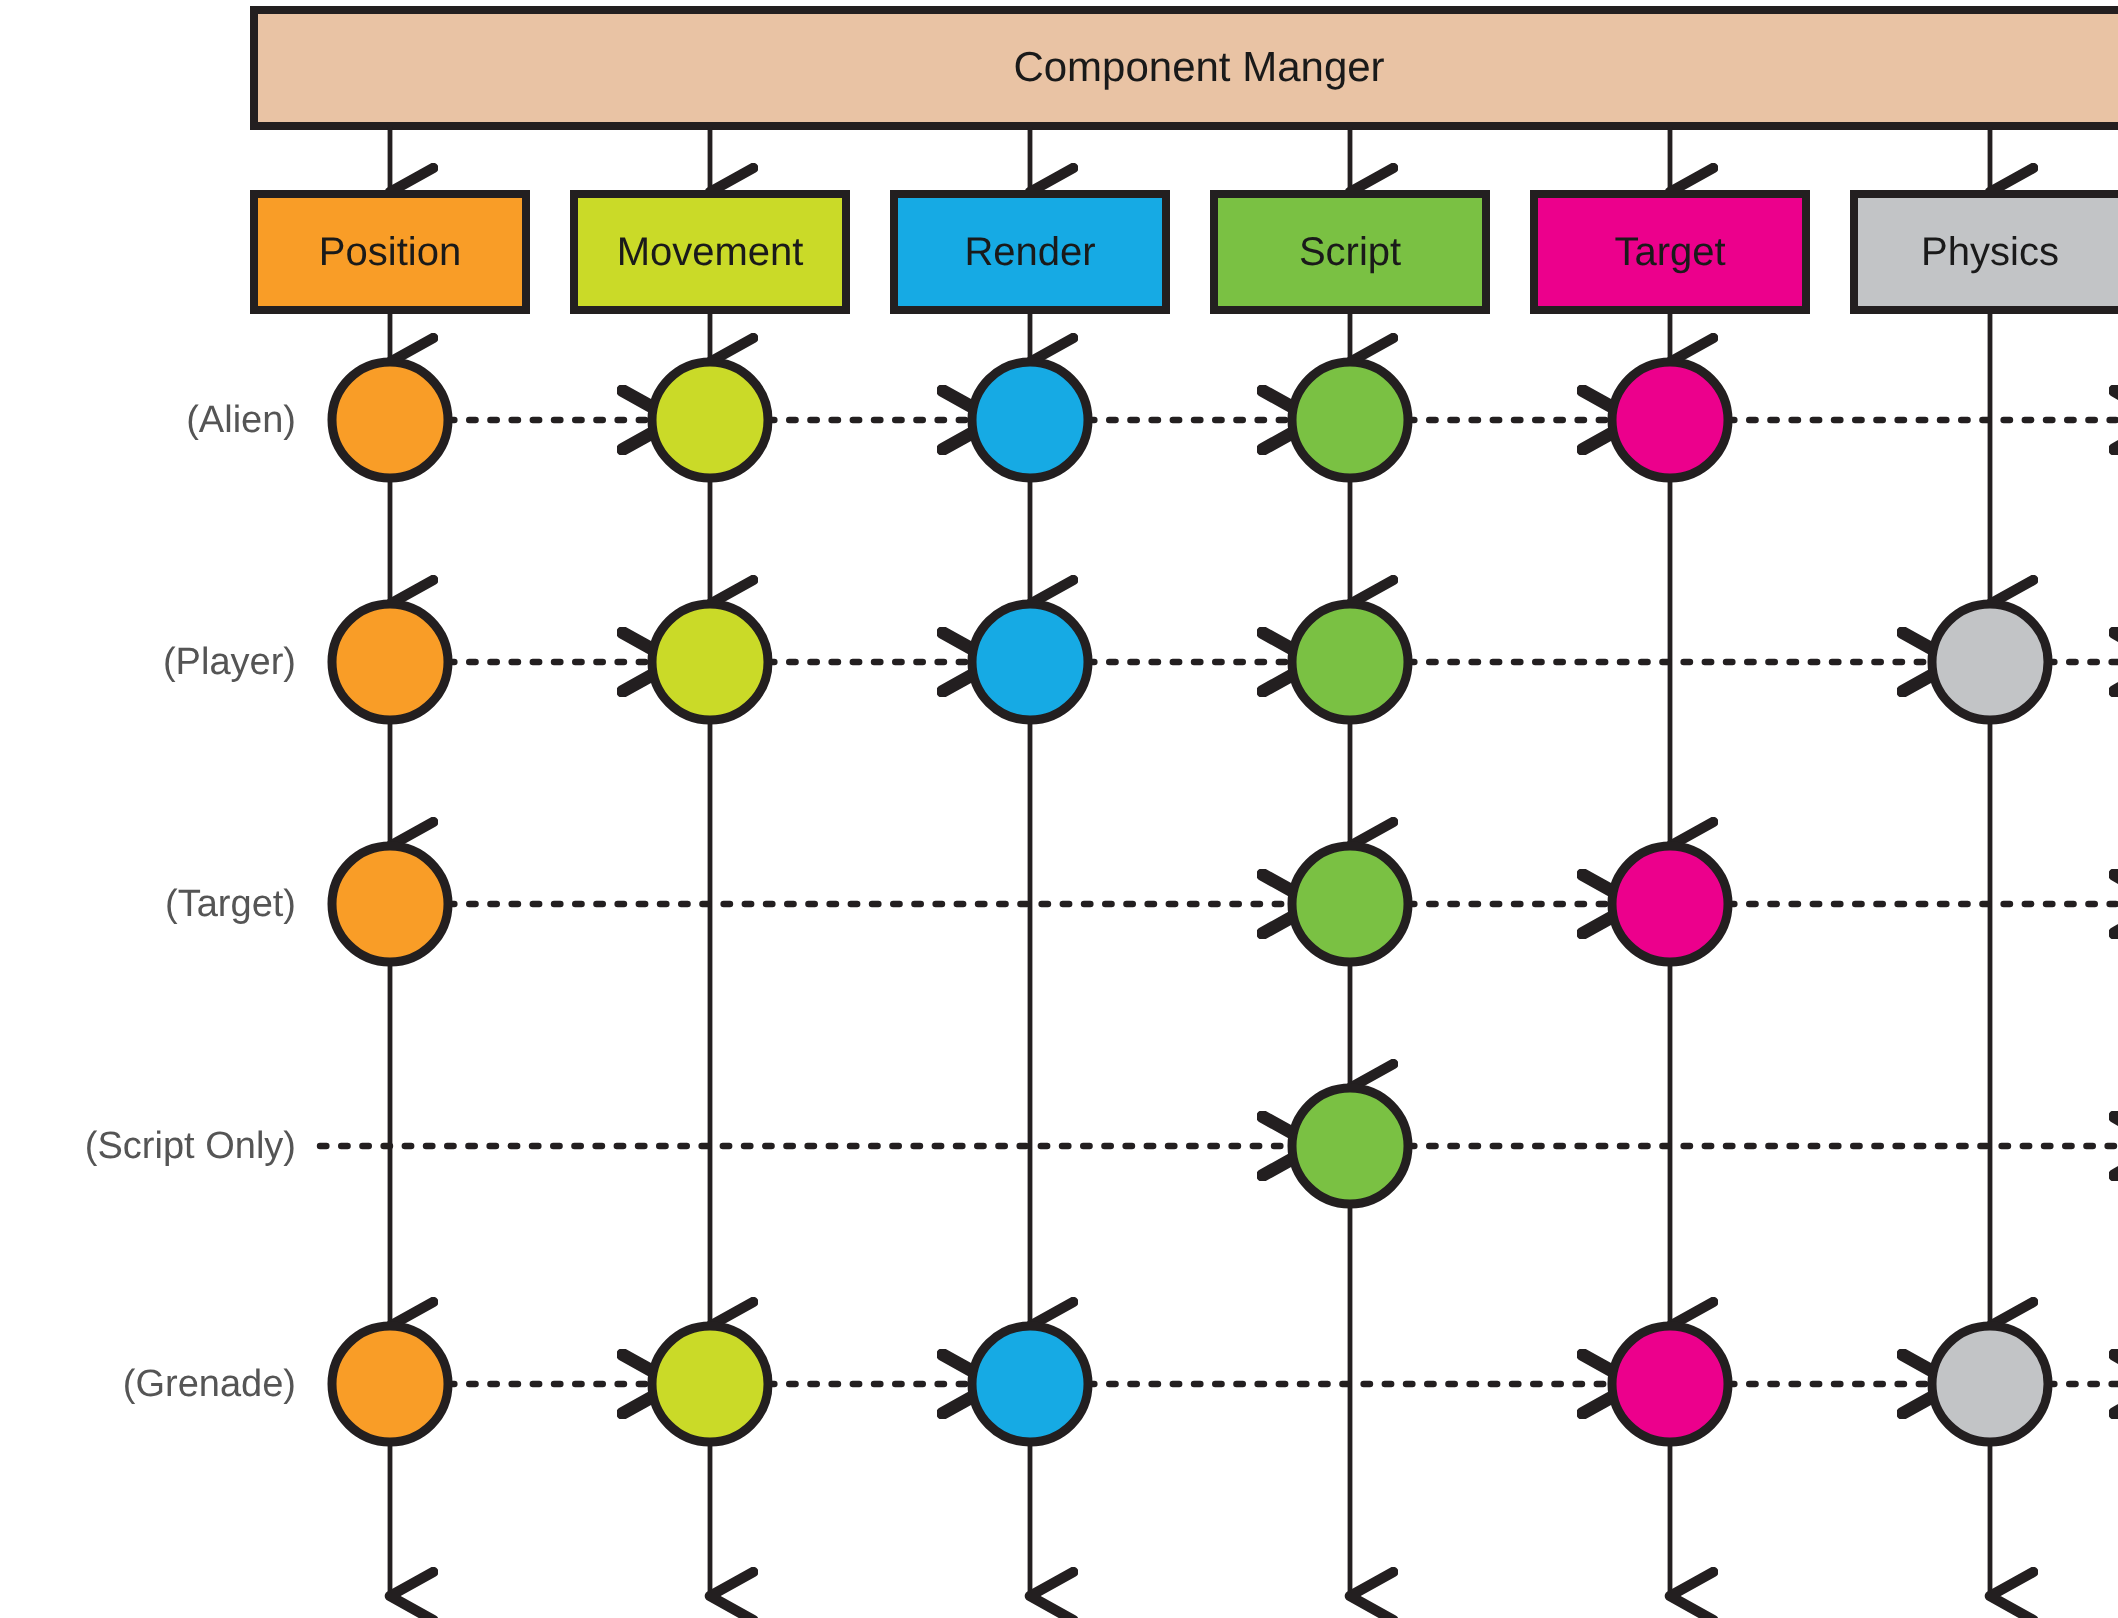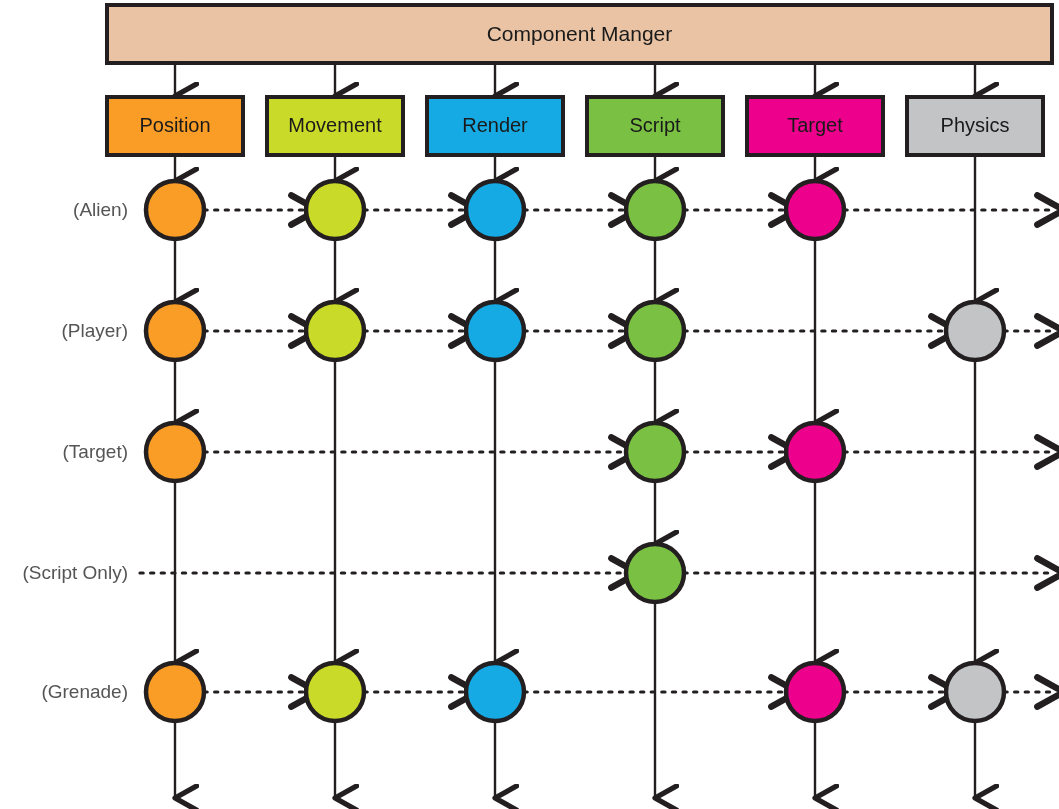--- a/index.html
+++ b/index.html
@@ -14,20 +14,21 @@
     font-family: "Liberation Sans", sans-serif;
     overflow: hidden;
     position: relative;
   }
   #diagram-root {
     position: absolute;
     left: 0;
     top: 0;
     width: 974px;
     height: 809px;
+    padding-left: 20px;
   }
   svg.diagram-canvas {
     display: block;
     width: 1059px;
     height: 809px;
   }
   .manager-label,
   .component-label,
   .row-label {
     font-family: "Liberation Sans", sans-serif;

